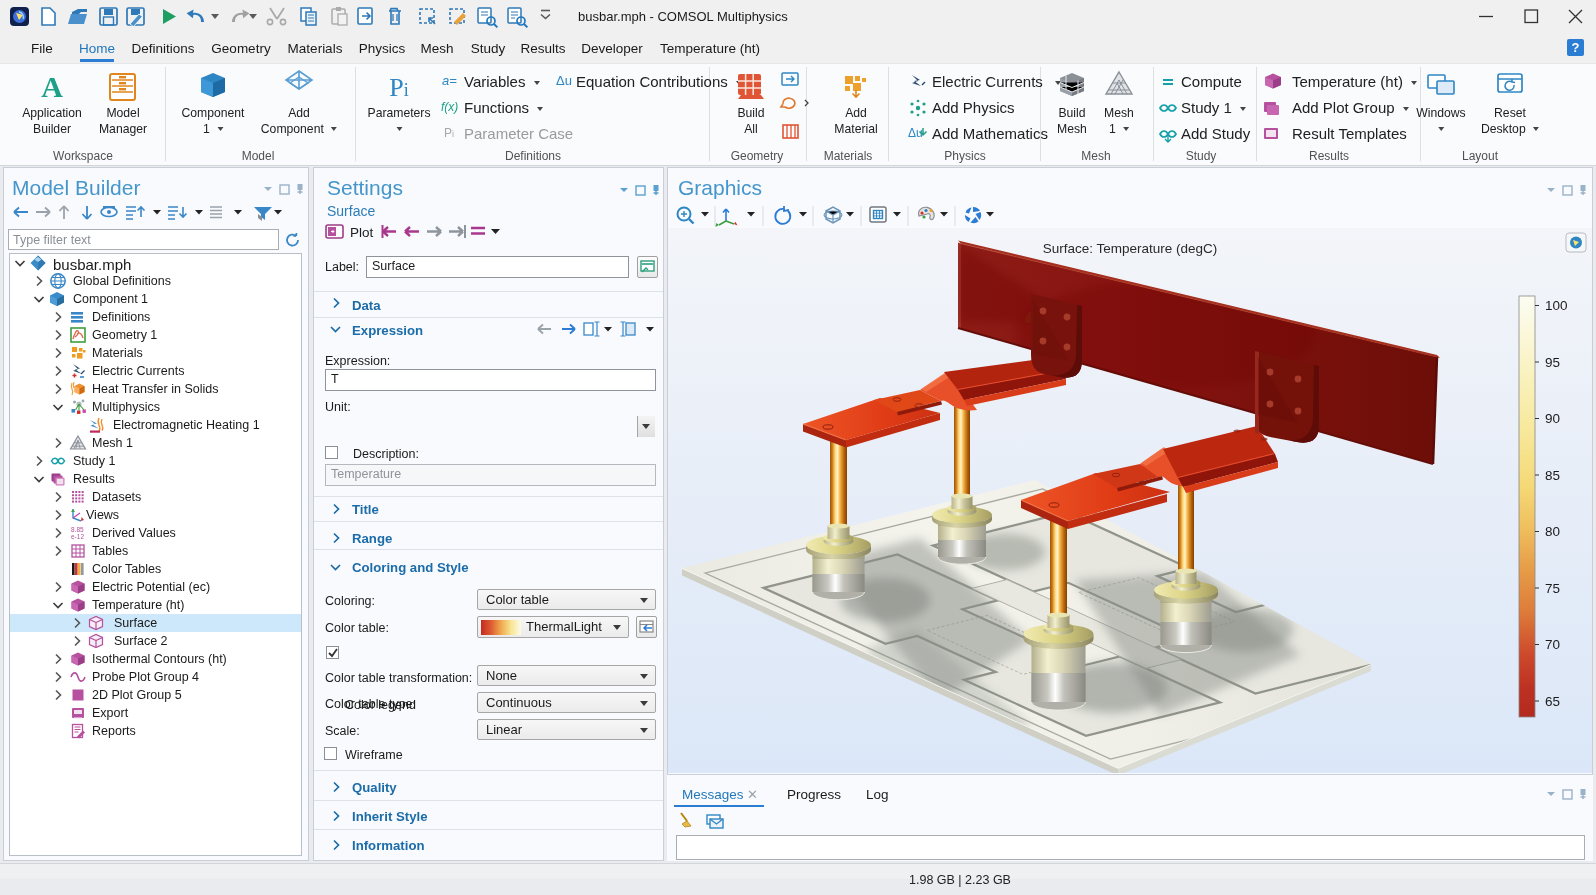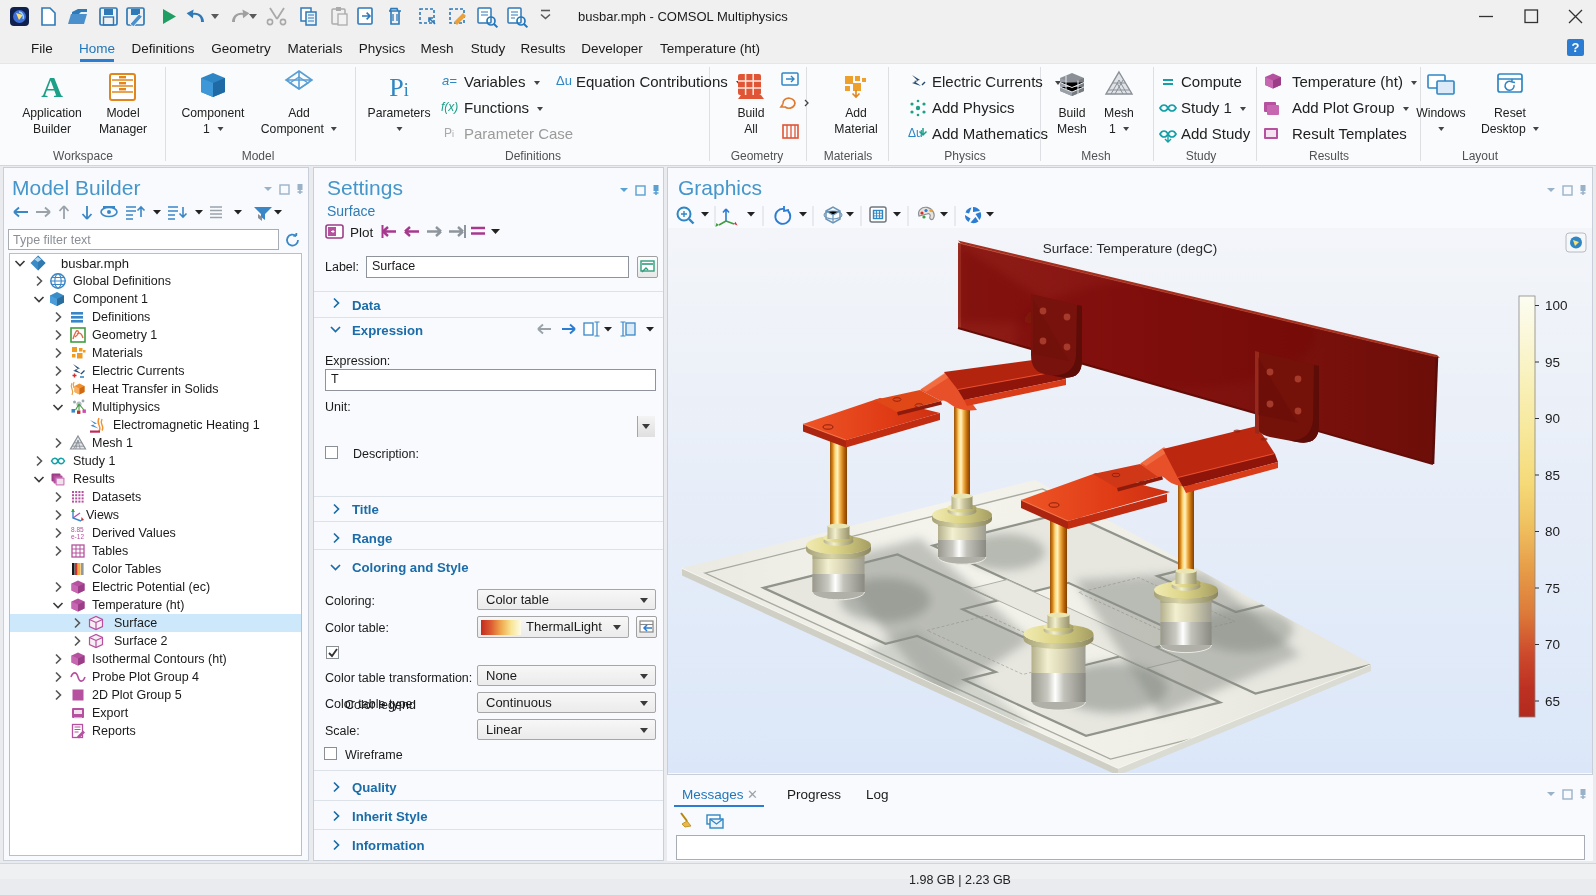--- a/index.html
+++ b/index.html
@@ -285,21 +285,21 @@
       <path d="M250 11 v4 l4 3 v-4 z" fill="#8a8f96"></path>
  <path d="M266 7 l4 4.5 4 -4.5 z" fill="#222"></path>
 </svg>
 <input class="flt" style="left: 8px; top: 229px; width: 271px; height: 21px;" value="Type filter text" readonly="">
 <svg class="abs" style="left:284px; top:231px;" width="18" height="18" viewBox="0 0 18 18">
  <path d="M14 9 a5.5 5.5 0 1 1 -1.8 -4 m0 0 l0.2 -3 m-0.2 3 l-3 -0.3" fill="none" stroke="#3a87c8" stroke-width="1.8"></path>
 </svg>
 <div id="tree" style="left:9px; top:253px; width:293px; height:603px;"></div>
 <div class="abs" style="left:10px; top:614px; width:291px; height:18px; background:#cde8fa;"></div>
 <div id="treelabels">
-      <span class="abs" style="left:61px;top:256px;font-size:13px;white-space:nowrap;">busbar.mph</span>
+      <span class="abs" style="left:53px;top:256px;font-size:15px;white-space:nowrap;">busbar.mph</span>
       <span class="abs" style="left:73px;top:274px;font-size:12.5px;white-space:nowrap;">Global Definitions</span>
       <span class="abs" style="left:73px;top:292px;font-size:12.5px;white-space:nowrap;">Component 1</span>
       <span class="abs" style="left:92px;top:310px;font-size:12.5px;white-space:nowrap;">Definitions</span>
       <span class="abs" style="left:92px;top:328px;font-size:12.5px;white-space:nowrap;">Geometry 1</span>
       <span class="abs" style="left:92px;top:346px;font-size:12.5px;white-space:nowrap;">Materials</span>
       <span class="abs" style="left:92px;top:364px;font-size:12.5px;white-space:nowrap;">Electric Currents</span>
       <span class="abs" style="left:92px;top:382px;font-size:12.5px;white-space:nowrap;">Heat Transfer in Solids</span>
       <span class="abs" style="left:92px;top:400px;font-size:12.5px;white-space:nowrap;">Multiphysics</span>
       <span class="abs" style="left:113px;top:418px;font-size:12.5px;white-space:nowrap;">Electromagnetic Heating 1</span>
       <span class="abs" style="left:92px;top:436px;font-size:12.5px;white-space:nowrap;">Mesh 1</span>
@@ -508,20 +508,21 @@
  <path d="M112 7 l4 4.5 4 -4.5 z" fill="#222"></path>
 </svg>
 <span class="slabel" style="left:325px; top:354px;">Expression:</span>
 <div class="sinput" style="left:325px; top:369px; width:331px; height:22px;">T</div>
 <span class="slabel" style="left:325px; top:400px;">Unit:</span>
 <div class="abs" style="left:637px; top:416px; width:18px; height:21px; background:linear-gradient(#f4f4f4,#dfdfdf); border-left:1px solid #a6a6a6;">
  <div style="position:absolute; left:4px; top:8px; width:0; height:0; border-left:4.5px solid transparent; border-right:4.5px solid transparent; border-top:5px solid #3a3a3a;"></div>
 </div>
 <div class="cbox" style="left:325px; top:446px;"></div>
 <span class="slabel" style="left:353px; top:447px;">Description:</span>
+<div class="sinput dis" style="left:325px; top:464px; width:331px; height:22px;">Temperature</div>
 <div class="ssep" style="left:314px; top:496px; width:349px;"></div>
 <svg class="abs" style="left:330px; top:503px;" width="14" height="12" viewBox="0 0 14 12">
       <path d="M4 1.5 l4.5 4.5 -4.5 4.5" fill="none" stroke="#1b6ca8" stroke-width="1.7"></path>
     </svg>
 <span class="shead" style="left:352px; top:502px;">Title</span>
 <div class="ssep" style="left:314px; top:521px; width:349px;"></div>
 <svg class="abs" style="left:330px; top:532px;" width="14" height="12" viewBox="0 0 14 12">
       <path d="M4 1.5 l4.5 4.5 -4.5 4.5" fill="none" stroke="#1b6ca8" stroke-width="1.7"></path>
     </svg>
 <span class="shead" style="left:352px; top:531px;">Range</span>

